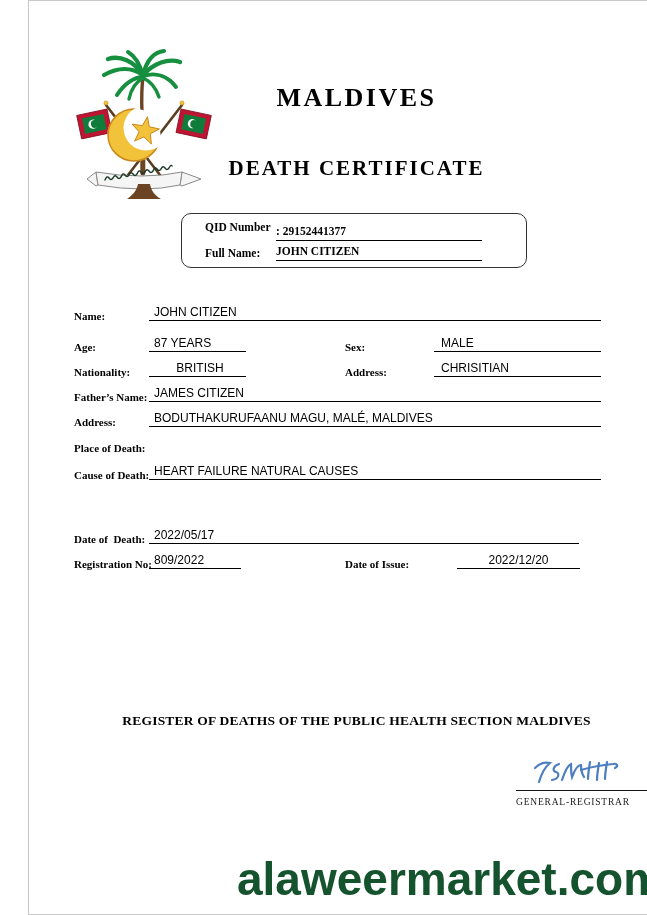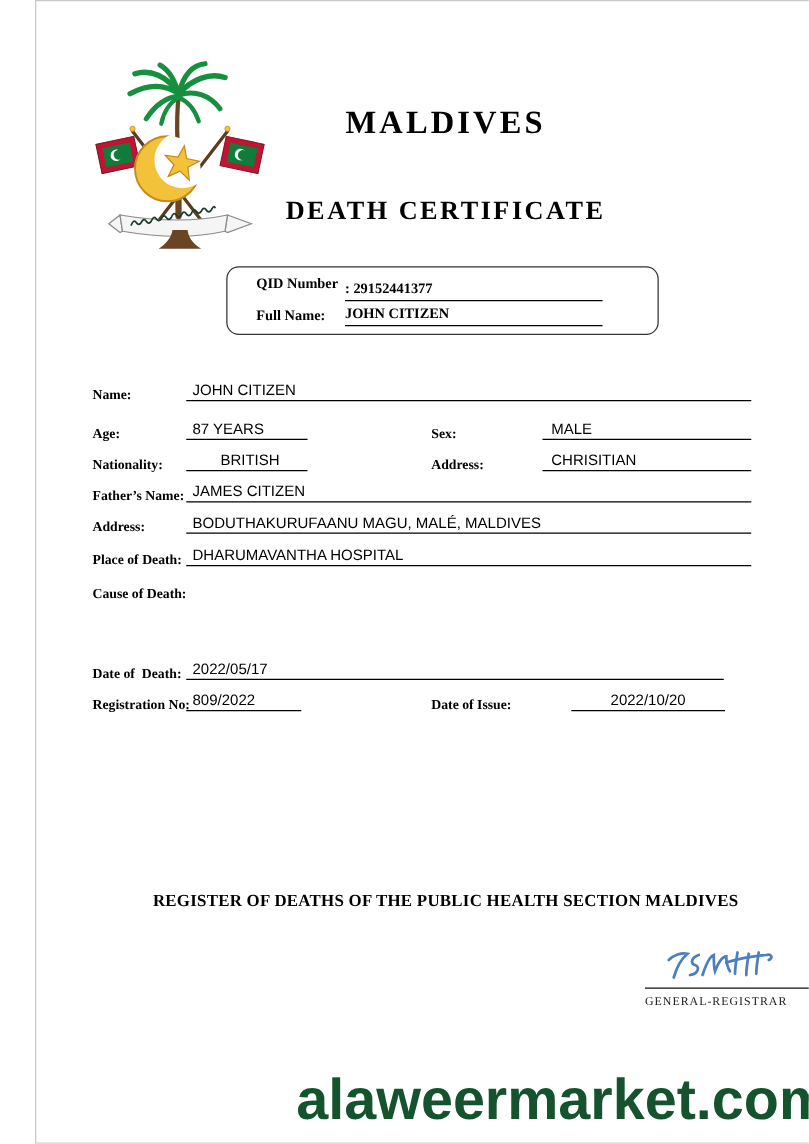--- a/index.html
+++ b/index.html
@@ -162,38 +162,38 @@
   <div class="fline" style="left:120px;top:385px;width:452px;">
     <span>JAMES CITIZEN</span>
   </div>
 
   <div class="flabel" style="top:415px;">Address:</div>
   <div class="fline" style="left:120px;top:410px;width:452px;">
     <span>BODUTHAKURUFAANU MAGU, MALÉ, MALDIVES</span>
   </div>
 
   <div class="flabel" style="top:441px;">Place of Death:</div>
-  <div class="fline" style="left:120px;top:436px;width:452px;">
-    <span>DHARUMAVANTHA HOSPITAL</span>
-  </div>
 
   <div class="flabel" style="top:468px;">Cause of Death:</div>
+  <div class="fline" style="left:120px;top:463px;width:452px;">
+    <span>HEART FAILURE NATURAL CAUSES</span>
+  </div>
 
   <div class="flabel" style="top:532px;">Date of  Death:</div>
   <div class="fline" style="left:120px;top:527px;width:430px;">
     <span>2022/05/17</span>
   </div>
 
   <div class="flabel" style="top:557px;">Registration No:</div>
   <div class="fline" style="left:120px;top:552px;width:92px;">
     <span>809/2022</span>
   </div>
   <div class="flabel" style="left:316px;top:557px;">Date of Issue:</div>
   <div class="fline center" style="left:428px;top:552px;width:123px;">
-    <span>2022/10/20</span>
+    <span>2022/12/20</span>
   </div>
 
   <div class="centerband cert" style="top:712px;">REGISTER OF DEATHS OF THE PUBLIC HEALTH SECTION MALDIVES</div>
 
   <svg class="abs" style="left:500px;top:754px;" width="100" height="34" viewBox="0 0 100 34">
     <g fill="none" stroke-width="2.2" stroke-linecap="round" stroke="#4d7fc0">
       <path d="M6,13 C10,9 16,7 21,8 C16,12 12,20 10,27"></path>
       <path d="M30,9 C24,11 23,16 27,17 C31,18 30,24 23,25"></path>
       <path d="M33,25 C36,16 39,10 42,9 C42,13 42,18 43,22 C46,14 49,10 52,10 C52,14 53,19 55,22"></path>
       <path d="M61,7 C60,13 59,19 59,24"></path>

